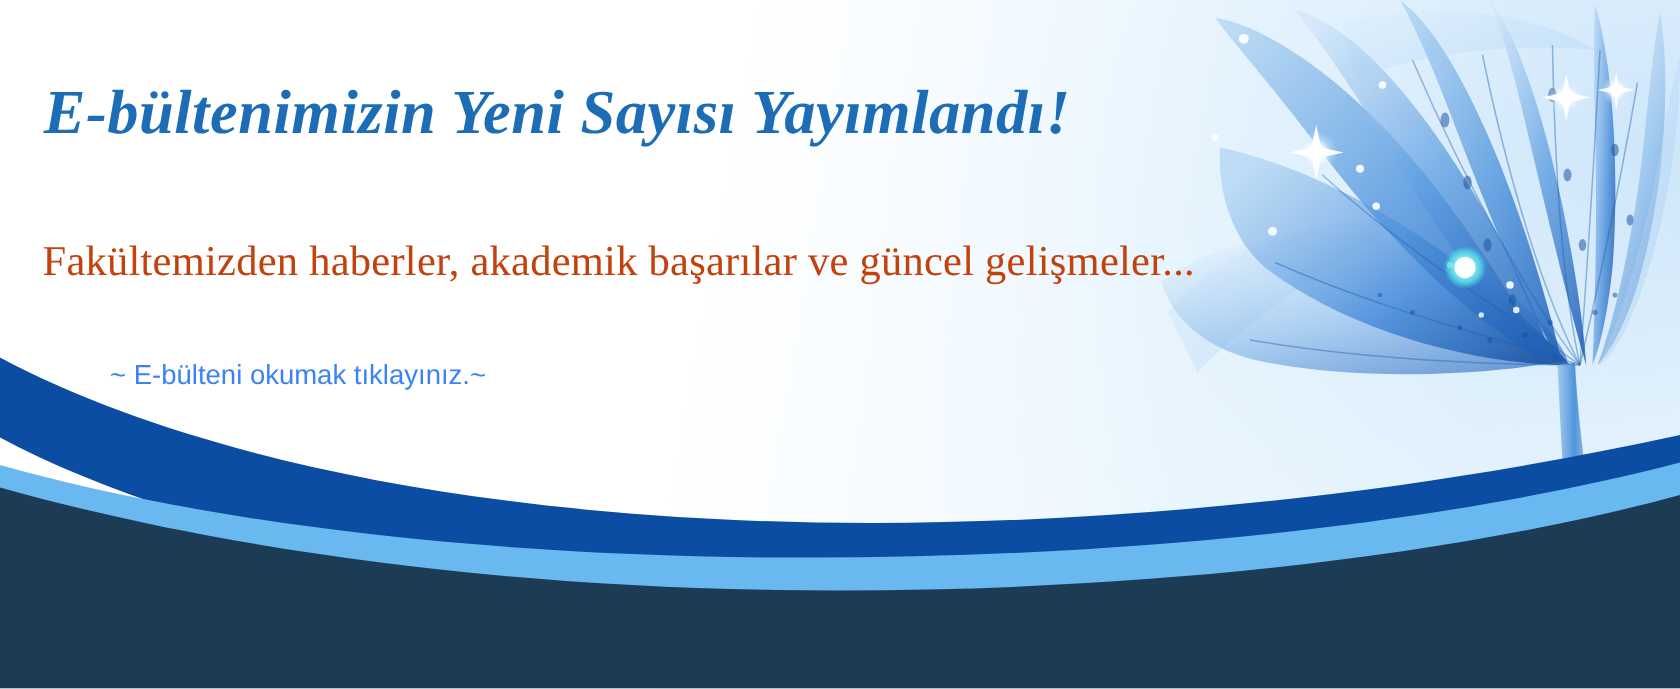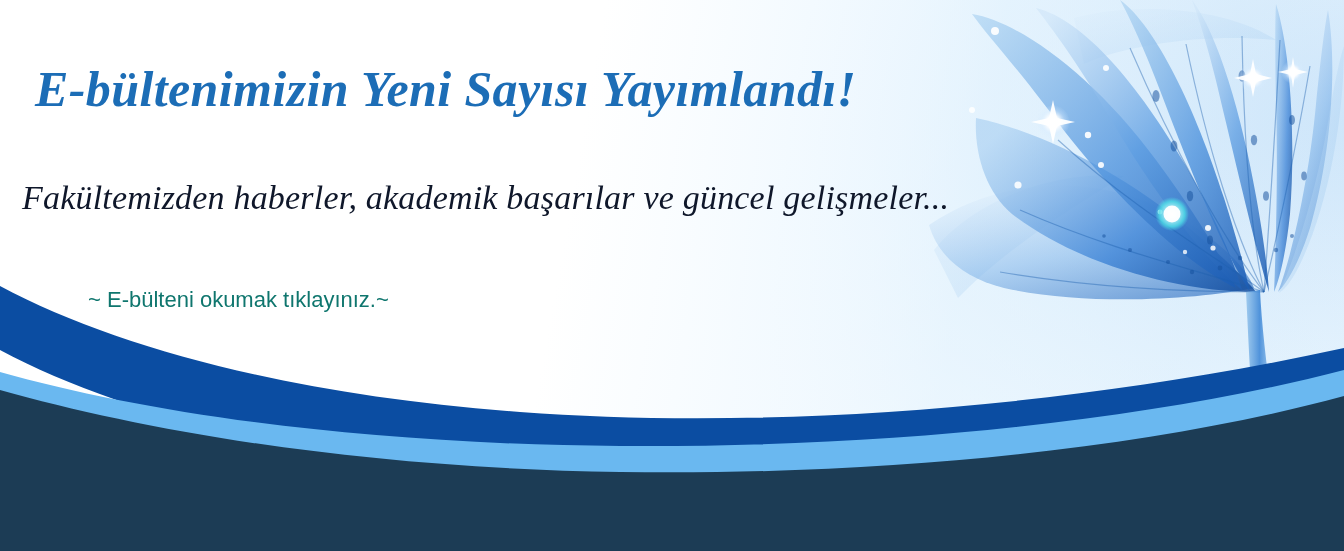--- a/index.html
+++ b/index.html
@@ -87,42 +87,41 @@
     line-height: 1.18;
     letter-spacing: 0.4px;
     color: #1c6db6;
     white-space: nowrap;
   }
 
   .subheadline {
     position: absolute;
     left: 22px;
     top: 178px;
-    margin: 0;
+    margin: 12px;
     font-family: "Liberation Serif", "DejaVu Serif", serif;
-    font-style: italic;
     font-weight: normal;
     font-size: 34px;
     line-height: 1.2;
     letter-spacing: 0.2px;
-    color: #0f172a;
+    color: #c2410c;
     white-space: nowrap;
   }
 
   .cta-row {
     position: absolute;
     left: 88px;
     top: 287px;
   }
   .cta-link {
     font-family: "Liberation Sans", sans-serif;
     font-size: 22px;
     font-weight: normal;
     line-height: 1.2;
-    color: #0f766e;
+    color: #3b82f6;
     text-decoration: none;
     white-space: nowrap;
     cursor: pointer;
   }
 </style>
 </head>
 <body>
 
 <div id="banner">
 

